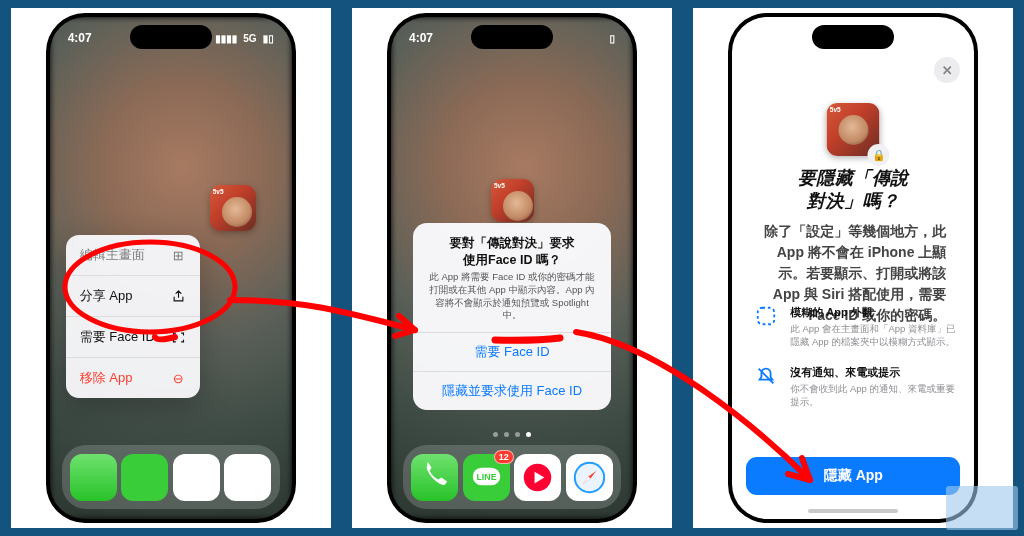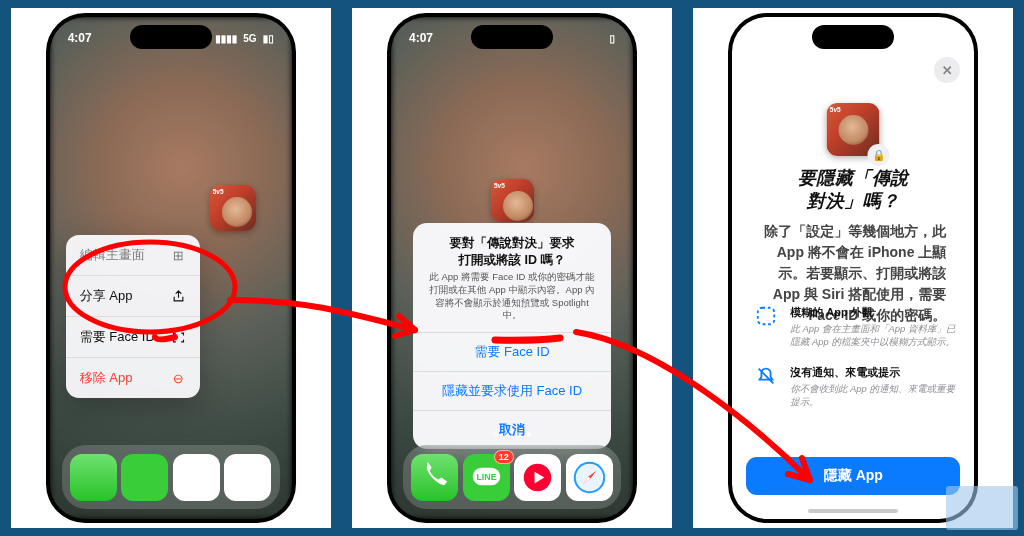--- a/index.html
+++ b/index.html
@@ -44,21 +44,21 @@
   
   .sheet{position:absolute;inset:0;background:#fff;color:#111;}
   .close-x{position:absolute;top:40px;right:14px;width:26px;height:26px;border-radius:13px;background:#ececef;display:flex;align-items:center;justify-content:center;color:#888;font-size:13px;font-weight:600;}
   .sh-icon-wrap{position:absolute;top:86px;left:50%;transform:translateX(-50%);width:53px;height:53px;}
   .lock-bub{position:absolute;right:-10px;bottom:-10px;width:22px;height:22px;border-radius:11px;background:#f1f1f3;display:flex;align-items:center;justify-content:center;color:#8e8e93;font-size:11px;}
   .sh-title{position:absolute;top:150px;left:18px;right:18px;text-align:center;font-weight:800;font-size:18px;line-height:1.25;letter-spacing:.5px;font-style:italic;}
   .sh-sub{position:absolute;top:204px;left:28px;right:28px;text-align:right;font-size:14px;line-height:1.5;color:#444;font-weight:bold;}
   .feat{position:absolute;left:22px;right:18px;display:flex;gap:12px;}
   .feat .fi{width:24px;flex:0 0 24px;display:flex;justify-content:center;color:#0a7aff;}
   .feat .ft{font-size:11px;font-weight:700;}
-  .feat .fd{font-size:9.5px;color:#8e8e93;line-height:1.4;margin-top:2px;font-style:italic;}
+  .feat .fd{font-size:9.5px;color:#8e8e93;line-height:1.4;margin-top:2px;}
   .cta{position:absolute;left:14px;right:14px;bottom:24px;height:38px;border-radius:11px;background:#0a7aff;color:#fff;font-size:14px;font-weight:600;display:flex;align-items:center;justify-content:center;}
   .home-ind{position:absolute;bottom:6px;left:50%;transform:translateX(-50%);width:90px;height:4px;border-radius:2px;background:#c9c9cc;}
   
   .anno{position:absolute;inset:0;pointer-events:none;z-index:50;}
   .anno svg{width:1024px;height:536px;}
   .anno path,.anno ellipse{stroke:#ff0000;fill:none;stroke-linecap:round;}
   .corner{position:absolute;right:6px;bottom:6px;width:72px;height:44px;background:rgba(160,200,235,.6);border-radius:3px;}
 </style>
 </head>
 <body>
@@ -132,25 +132,24 @@
             </span>
         </div>
         <div class="app-icon small" style="top:162px;left:100px;">
           <div class="app-art">
               <div class="app-tag">5v5</div>
               <div class="app-face"></div>
             </div>
         </div>
         <div class="alert">
           <div class="alert-h" style="white-space:pre-line">要對「傳說對決」要求
-打開或將該 ID 嗎？</div>
+使用Face ID 嗎？</div>
           <div class="alert-p">此 App 將需要 Face ID 或你的密碼才能打開或在其他 App 中顯示內容。App 內容將不會顯示於通知預覽或 Spotlight 中。</div>
           <div class="alert-btn">需要 Face ID</div>
           <div class="alert-btn">隱藏並要求使用 Face ID</div>
-          <div class="alert-btn bold">取消</div>
         </div>
         <div class="dots">
             <span></span>
             <span></span>
             <span></span>
             <span class="on"></span>
           </div>
         <div class="dock">
           <div class="dk phone-ic">
               <svg viewBox="0 0 48 48">

